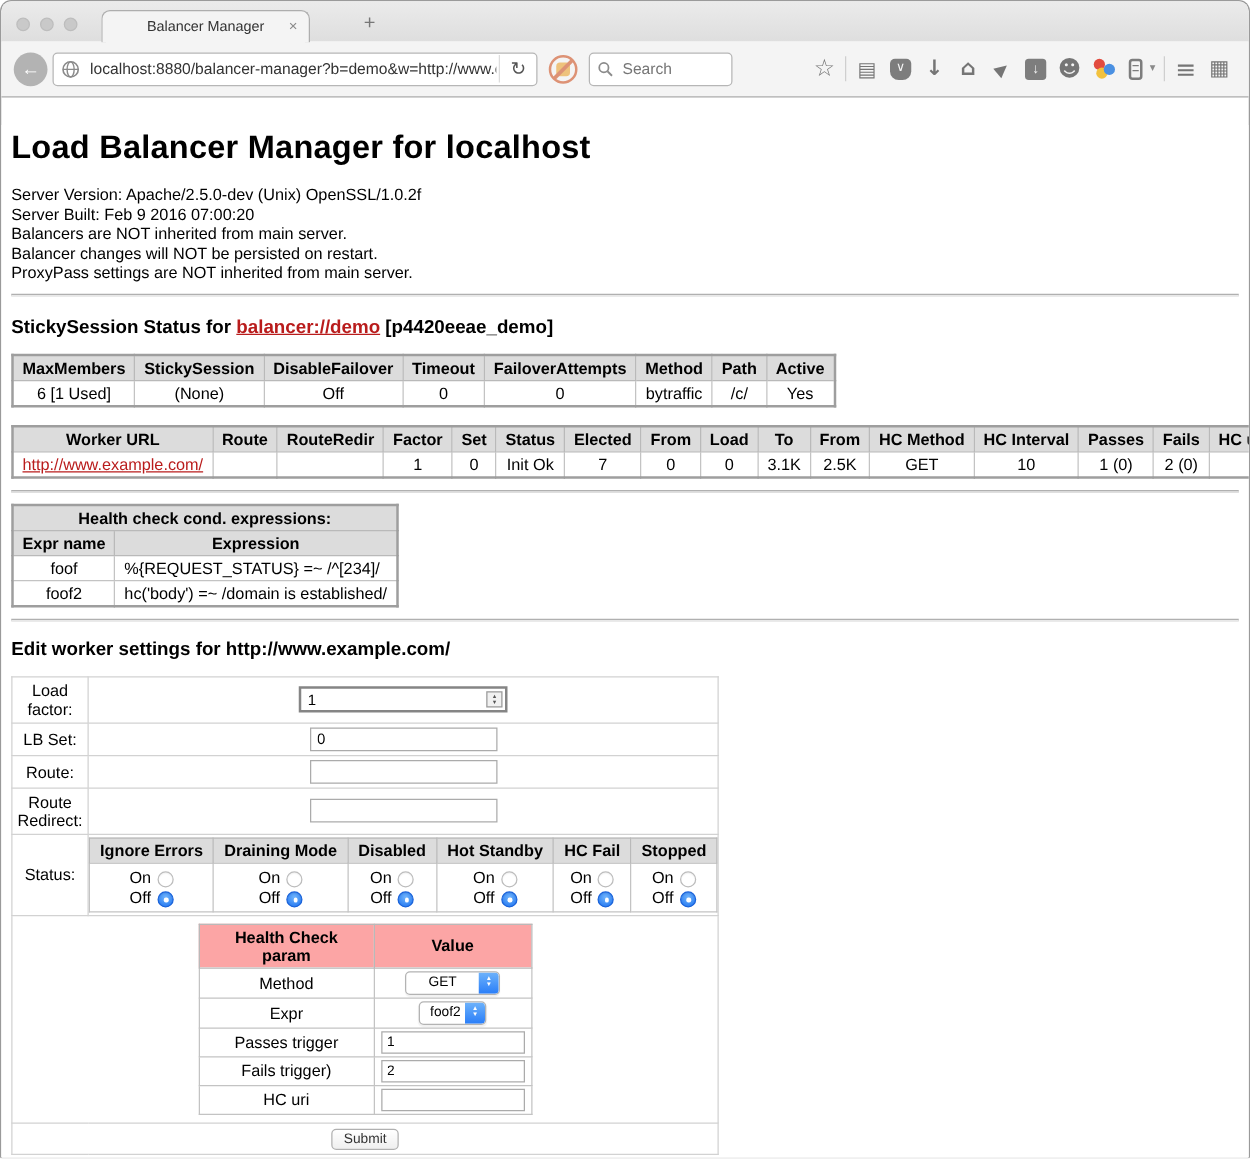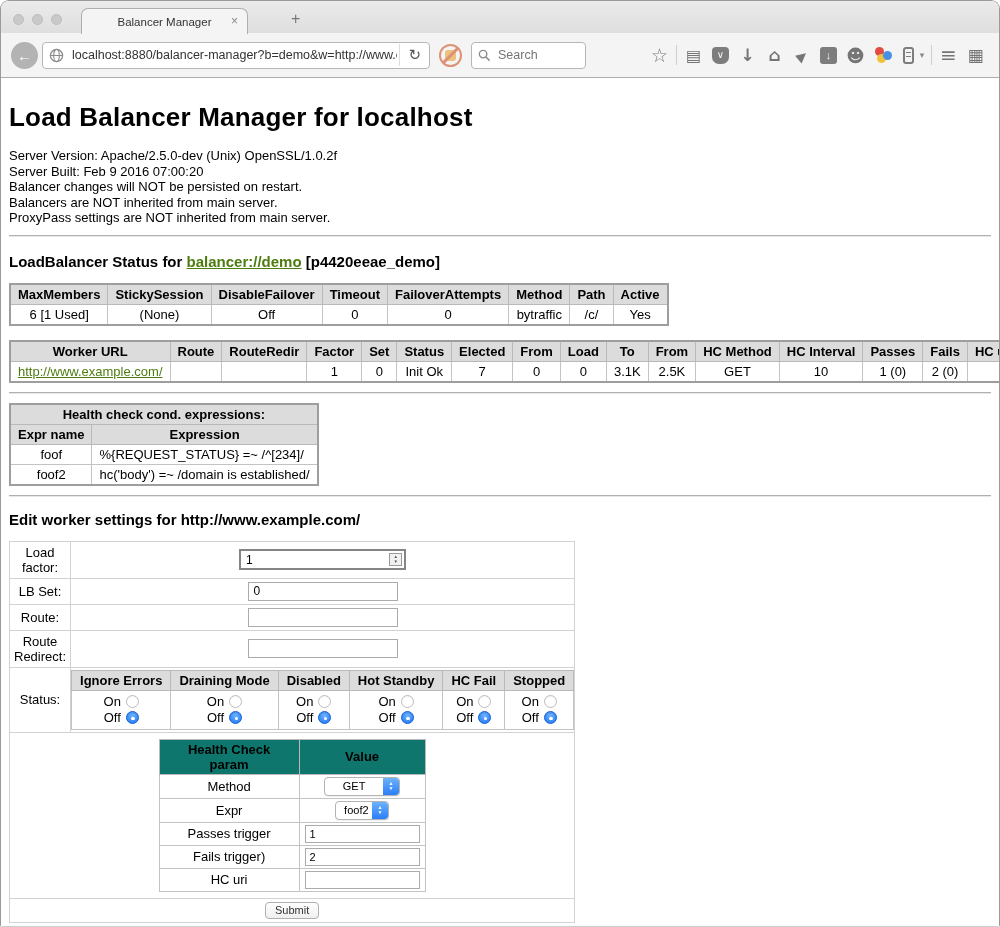--- a/index.html
+++ b/index.html
@@ -53,21 +53,21 @@
   .caret { font-size:9px; color:#8a8a8a; width:12px; text-align:center; font-family:"DejaVu Sans",sans-serif;}
   .plane { transform:rotate(-40deg); font-size:13px; }
 
   
   .content { padding:0 8px; background:#fff; height:850px; color:#000; }
   h1.ptitle { font-size:26px; margin:22px 0 0 0; line-height:34px; font-weight:bold; letter-spacing:0.2px; }
   .sinfo { margin-top:14px; font-size:13px; line-height:15.5px; }
   .rule { height:2px; background:#b0b0b0; border-bottom:1px solid #e8e8e8; margin:9px 0; }
   .h3 { font-size:15px; font-weight:bold; margin:16px 0 13px 0; }
   .h3 a { color:#551a8b; }
-  a.vlink { color:#4d7c0f; text-decoration:underline; }
+  a.vlink { color:#b91c1c; text-decoration:underline; }
 
   table.data { border-collapse:collapse; border:2px solid #9e9e9e; margin:0 0 14px 0; }
   table.data th { background:#dcdcdc; font-weight:bold; padding:2px 7px; border:1px solid #b9b9b9; font-size:13px; white-space:nowrap; }
   table.data td { padding:2px 7px; border:1px solid #c3c3c3; text-align:center; font-size:13px; white-space:nowrap; background:#fff; }
   td.lft { text-align:left !important; }
 
   table.form { border-collapse:collapse; border:1px solid #9e9e9e; width:564px; margin-top:2px; }
   table.form > tbody > tr > td { border:1px solid #d2d2d2; padding:3px 4px; font-size:13px; }
   .flabel { width:100px; text-align:center; }
   .fval { text-align:center; }
@@ -75,29 +75,29 @@
   .numwrap { position:relative; display:inline-block; }
   .numinput { width:167px; height:21px; border:2px solid #858585; font-size:12px; padding:1px 18px 1px 5px; font-family:"Liberation Sans",sans-serif; }
   .spin { position:absolute; right:4px; top:4px; width:13px; height:13px; border:1px solid #9a9a9a; background:#f1f1f1;
           display:flex; flex-direction:column; align-items:center; justify-content:center; font-size:4.5px; line-height:4.5px; color:#555; }
   .spin::before { content:"▲"; } .spin::after { content:"▼"; }
 
   table.inner { border-collapse:collapse; border:1px solid #9e9e9e; }
   table.inner th { background:#dcdcdc; font-weight:bold; padding:2px 8px; border:1px solid #b9b9b9; font-size:13px; white-space:nowrap; }
   table.inner td { padding:3px 8px; border:1px solid #c3c3c3; text-align:center; font-size:13px; background:#fff; }
 
-  .rl { display:flex; align-items:center; justify-content:center; gap:5px; line-height:16px; }
+  .rl { display:flex; align-items:flex-end; justify-content:center; gap:5px; line-height:16px; }
   .rtext { font-size:13px; }
   .radio { width:13px; height:13px; border-radius:50%; background:#fff; border:1px solid #bcbcbc; display:inline-block;
            box-shadow:inset 0 1px 1px rgba(0,0,0,0.05); position:relative; }
   .radio.checked { background:radial-gradient(circle at 50% 35%, #71b5fc, #1c72f0); border-color:#1a62d9; }
   .radio.checked::after { content:""; position:absolute; left:4.5px; top:4.5px; width:3.5px; height:3.5px; border-radius:50%; background:#fff; }
 
   table.hc { border-collapse:collapse; border:1px solid #9e9e9e; margin:2px auto; }
-  table.hc th { background:#0f766e; font-weight:bold; padding:2px 26px; border:1px solid #b9b9b9; font-size:13px; }
+  table.hc th { background:#fca5a5; font-weight:bold; padding:2px 26px; border:1px solid #b9b9b9; font-size:13px; }
   table.hc td { border:1px solid #c3c3c3; padding:2px 4px; font-size:13px; background:#fff; }
   .hl { width:140px; text-align:center; }
   .hv { width:126px; text-align:center; }
   .hinput { width:115px; height:18px; border:1px solid #ababab; font-size:11px; padding:1px 4px; font-family:"Liberation Sans",sans-serif; }
   .mselect { display:inline-flex; align-items:center; border:1px solid #b3b3b3; border-radius:4px; background:#fff; height:19px; overflow:hidden;
              box-shadow:0 1px 1px rgba(0,0,0,0.06); vertical-align:middle; }
   .mselect .val { padding:0 8px; font-size:11px; text-align:center; }
   .mselect.wide .val { width:58px; }
   .mselect.narrow .val { width:36px; }
   .cap { width:16px; align-self:stretch; background:linear-gradient(#6db2fb,#2a7ef8); color:#fff; display:flex; flex-direction:column;
@@ -171,28 +171,28 @@
     </span>
   </div>
 
   <div class="content">
 
     <h1 class="ptitle">Load Balancer Manager for localhost</h1>
 
     <div class="sinfo">
       <div>Server Version: Apache/2.5.0-dev (Unix) OpenSSL/1.0.2f</div>
       <div>Server Built: Feb 9 2016 07:00:20</div>
+      <div>Balancers are NOT inherited from main server.</div>
       <div>Balancer changes will NOT be persisted on restart.</div>
-      <div>Balancers are NOT inherited from main server.</div>
       <div>ProxyPass settings are NOT inherited from main server.</div>
     </div>
 
     <div class="rule"></div>
 
-    <div class="h3"><span>LoadBalancer Status for </span><a class="vlink" href="#">balancer://demo</a><span> [p4420eeae_demo]</span></div>
+    <div class="h3"><span>StickySession Status for </span><a class="vlink" href="#">balancer://demo</a><span> [p4420eeae_demo]</span></div>
 
     <table class="data">
       <tbody>
           <tr>
         <th>MaxMembers</th>
         <th>StickySession</th>
         <th>DisableFailover</th>
         <th>Timeout</th>
         <th>FailoverAttempts</th>
         <th>Method</th>

